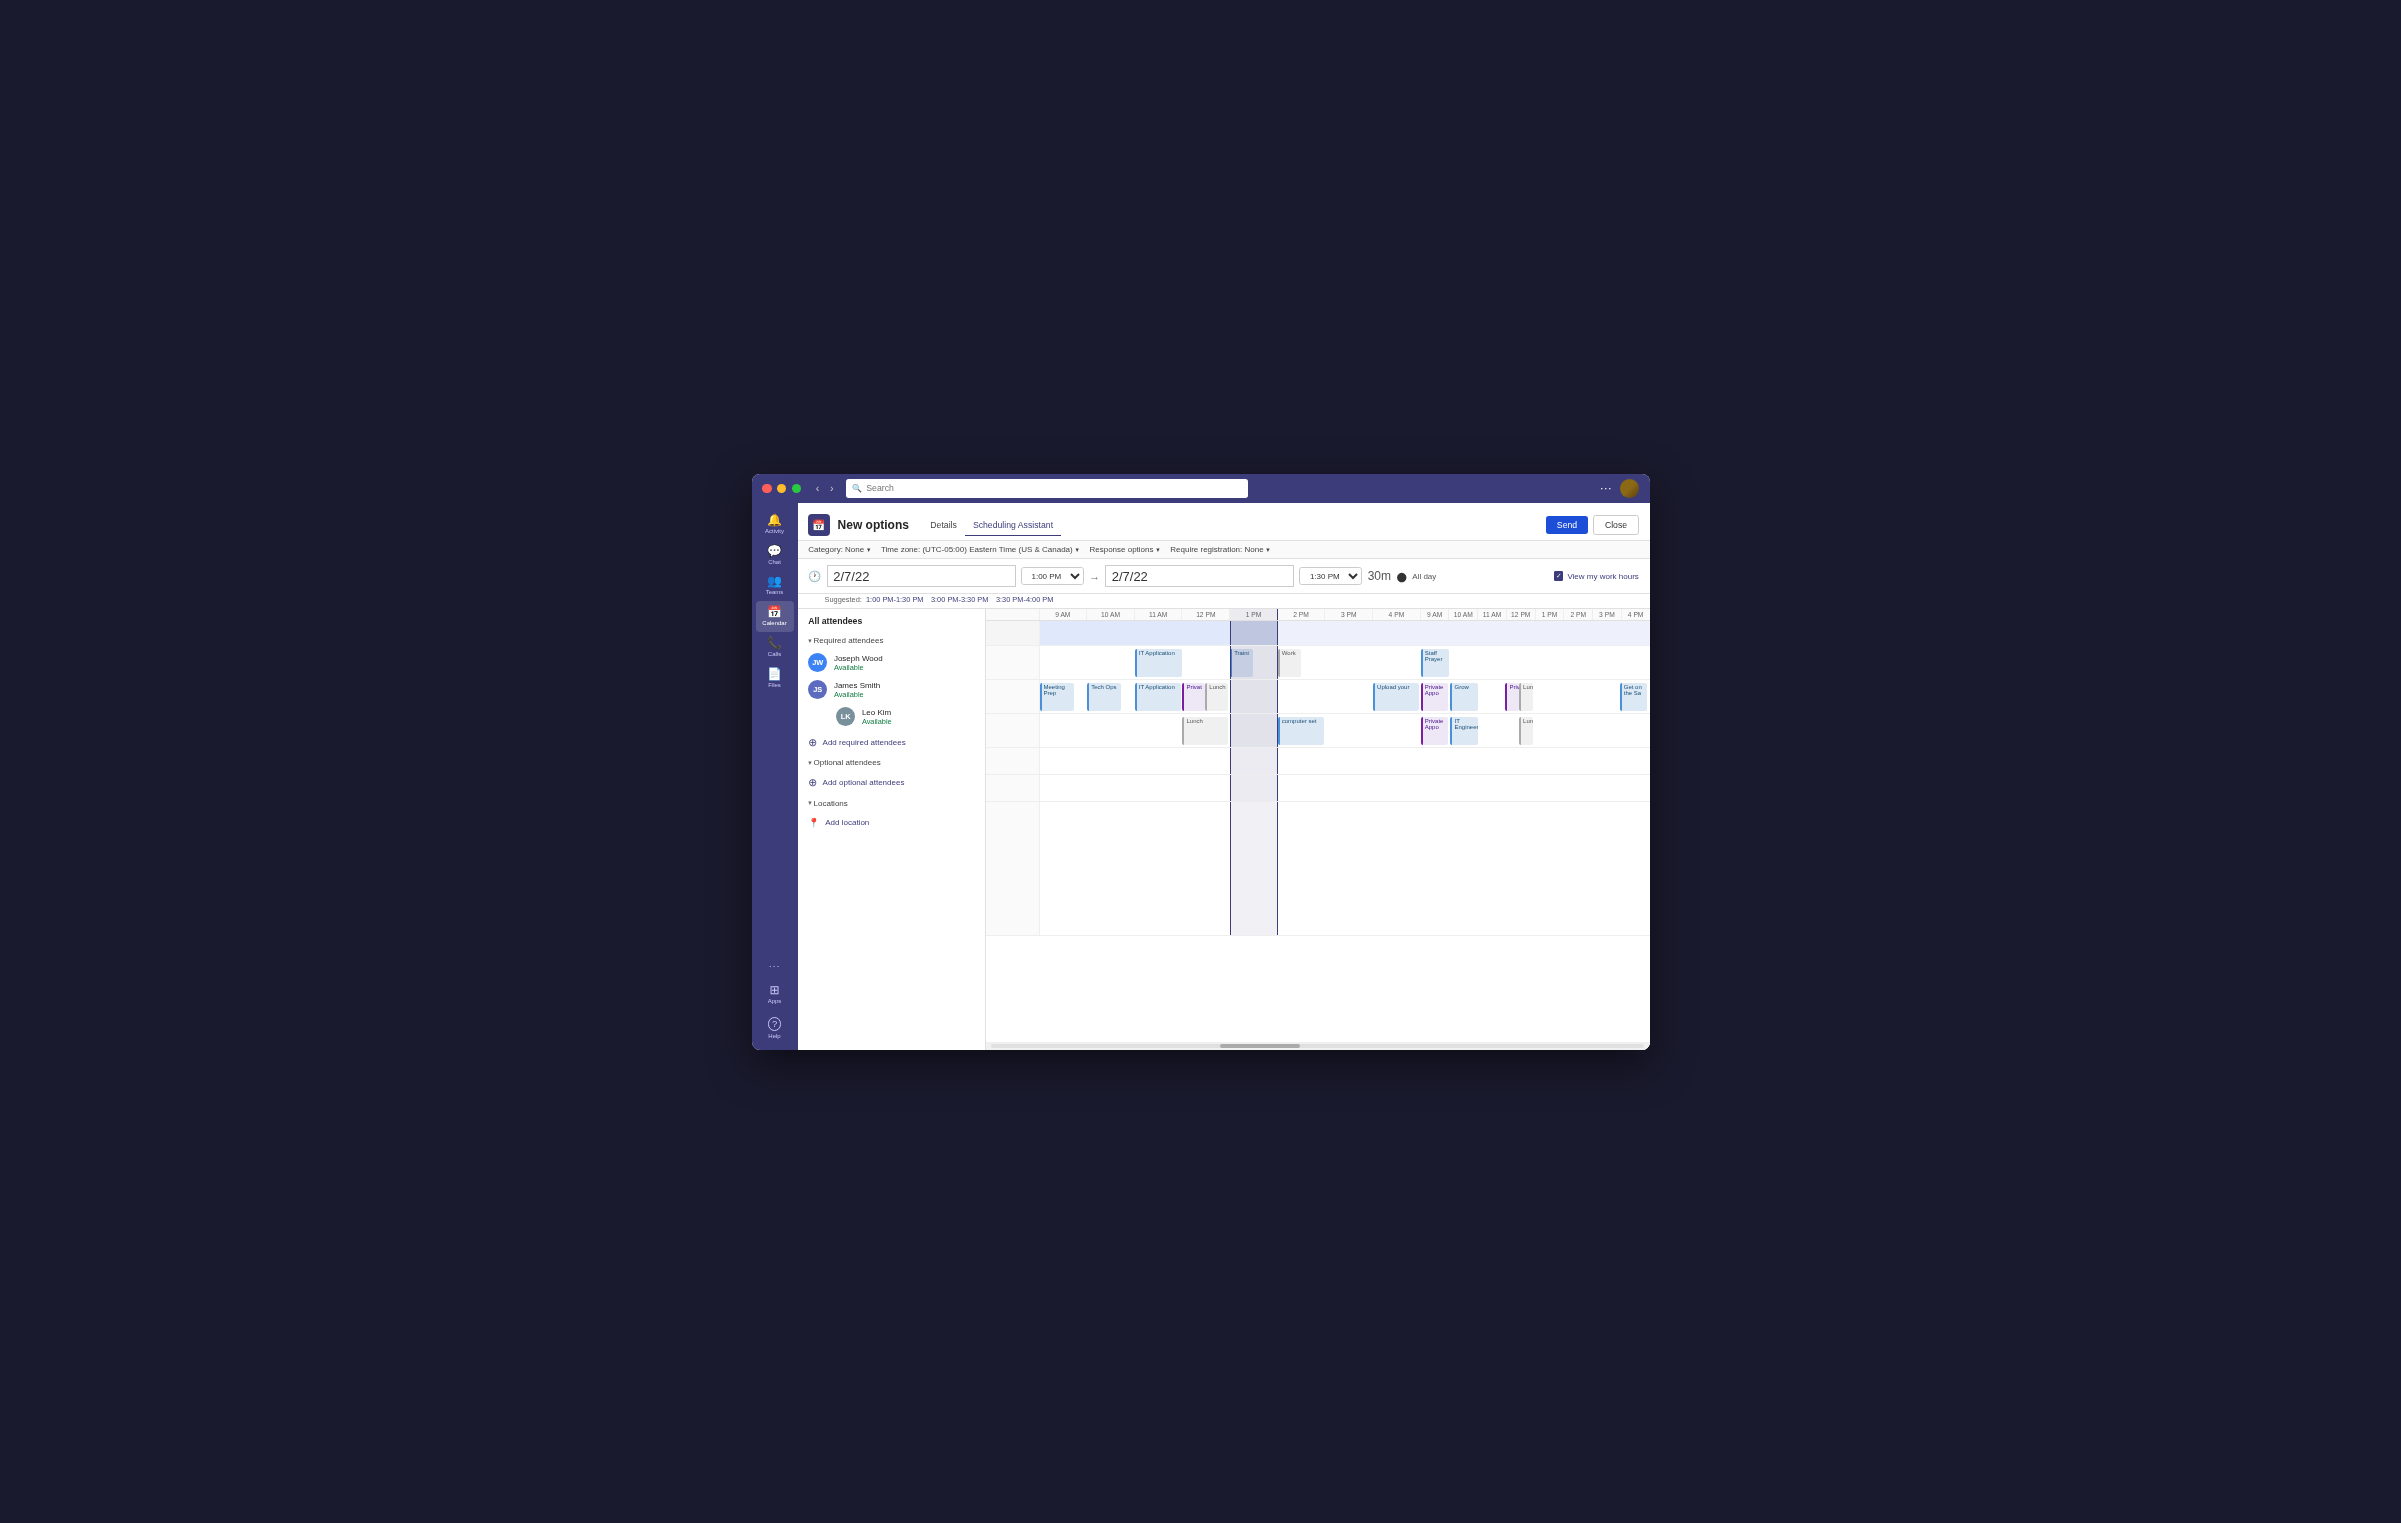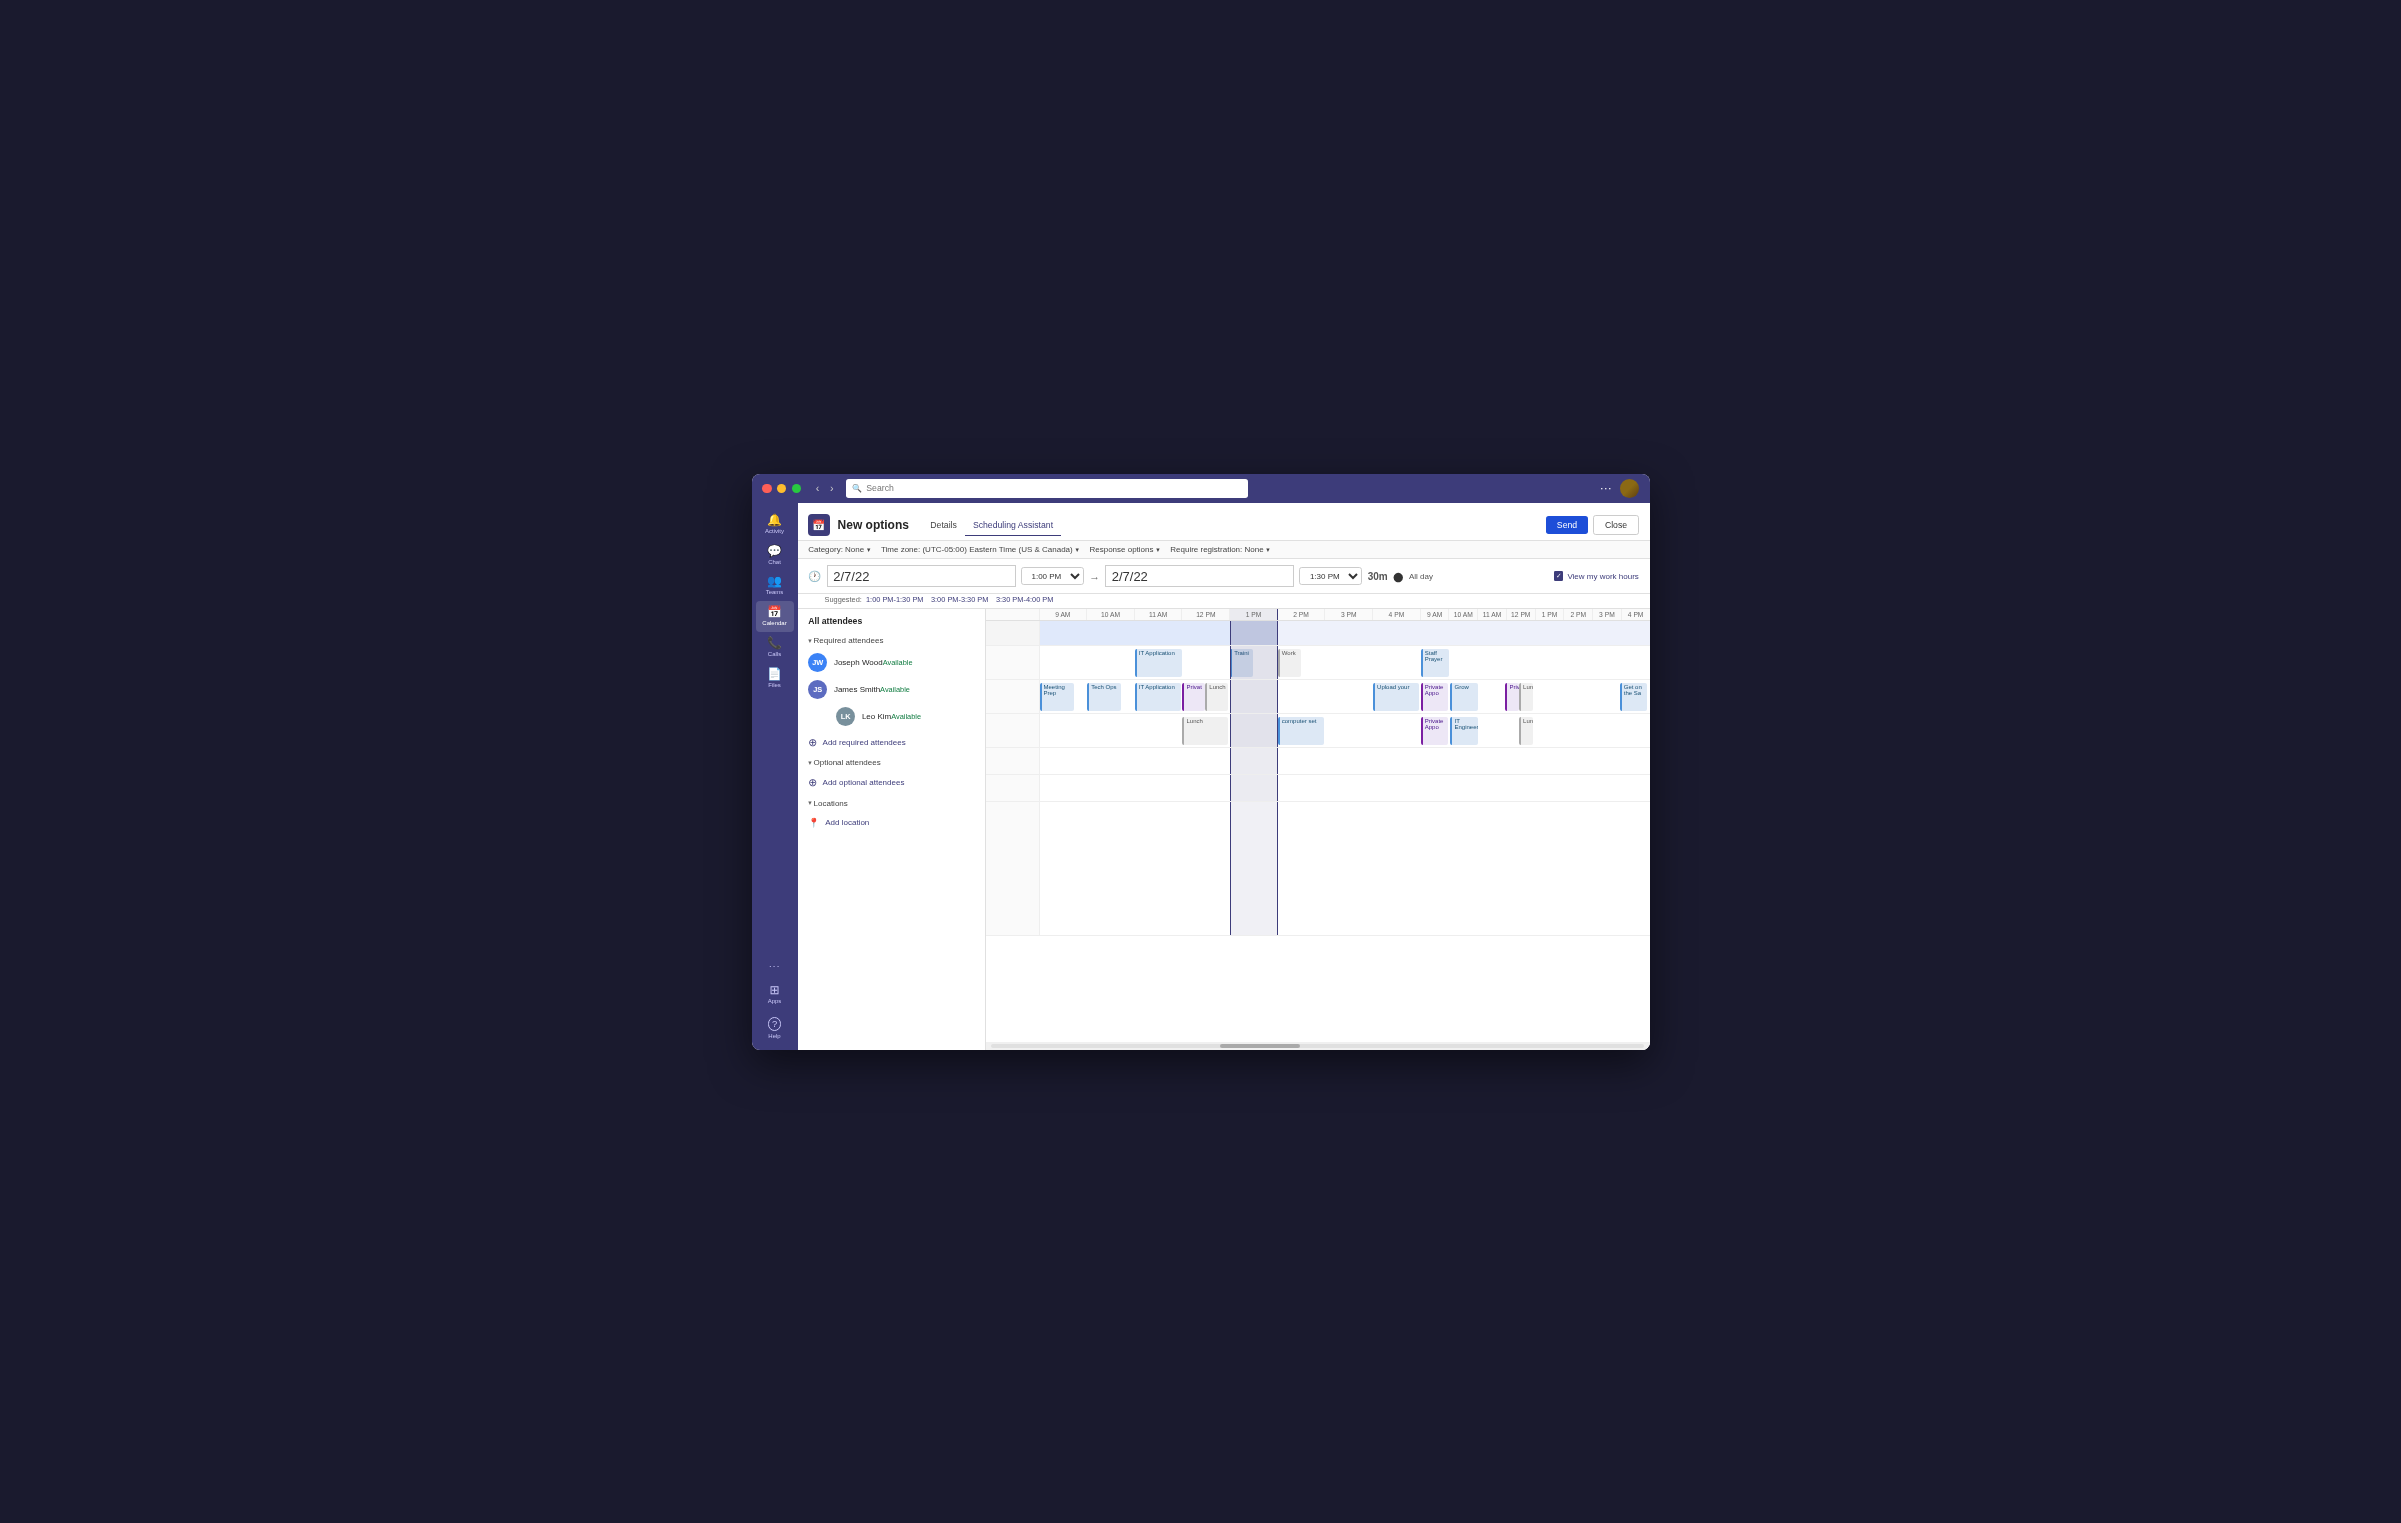--- a/index.html
+++ b/index.html
@@ -247,21 +247,21 @@
     .time-select {
       border: 0.7px solid #ccc;
       border-radius: 2.7px;
       padding: 2.7px 5.4px;
       font-size: 8px;
       background: white;
       color: #333;
       cursor: pointer;
     }
     .arrow-right { color: #666; }
-    .duration { font-size: 10px; color: #555; font-weight: bold; }
+    .duration { font-size: 12px; color: #555; }
     .dot-icon { color: #333; font-size: 9.4px; }
     .allday-label { font-size: 8px; color: #555; }
     .view-work-hours {
       margin-left: auto;
       display: flex;
       align-items: center;
       gap: 4px;
       font-size: 8px;
       color: #3d3c7a;
       cursor: pointer;
@@ -329,21 +329,21 @@
       border-radius: 50%;
       overflow: hidden;
       flex-shrink: 0;
       display: flex;
       align-items: center;
       justify-content: center;
       font-size: 7.4px;
       font-weight: 600;
       color: white;
     }
-    .attendee-info { display: flex; flex-direction: row; }
+    .attendee-info { display: flex; flex-direction: column; }
     .attendee-name { font-size: 8px; color: #252525; }
     .attendee-status { font-size: 7.4px; color: #107c41; }
     .add-attendees {
       display: flex;
       align-items: center;
       gap: 5.4px;
       padding: 5.4px 10.7px;
       color: #3d3c7a;
       cursor: pointer;
       font-size: 8px;

